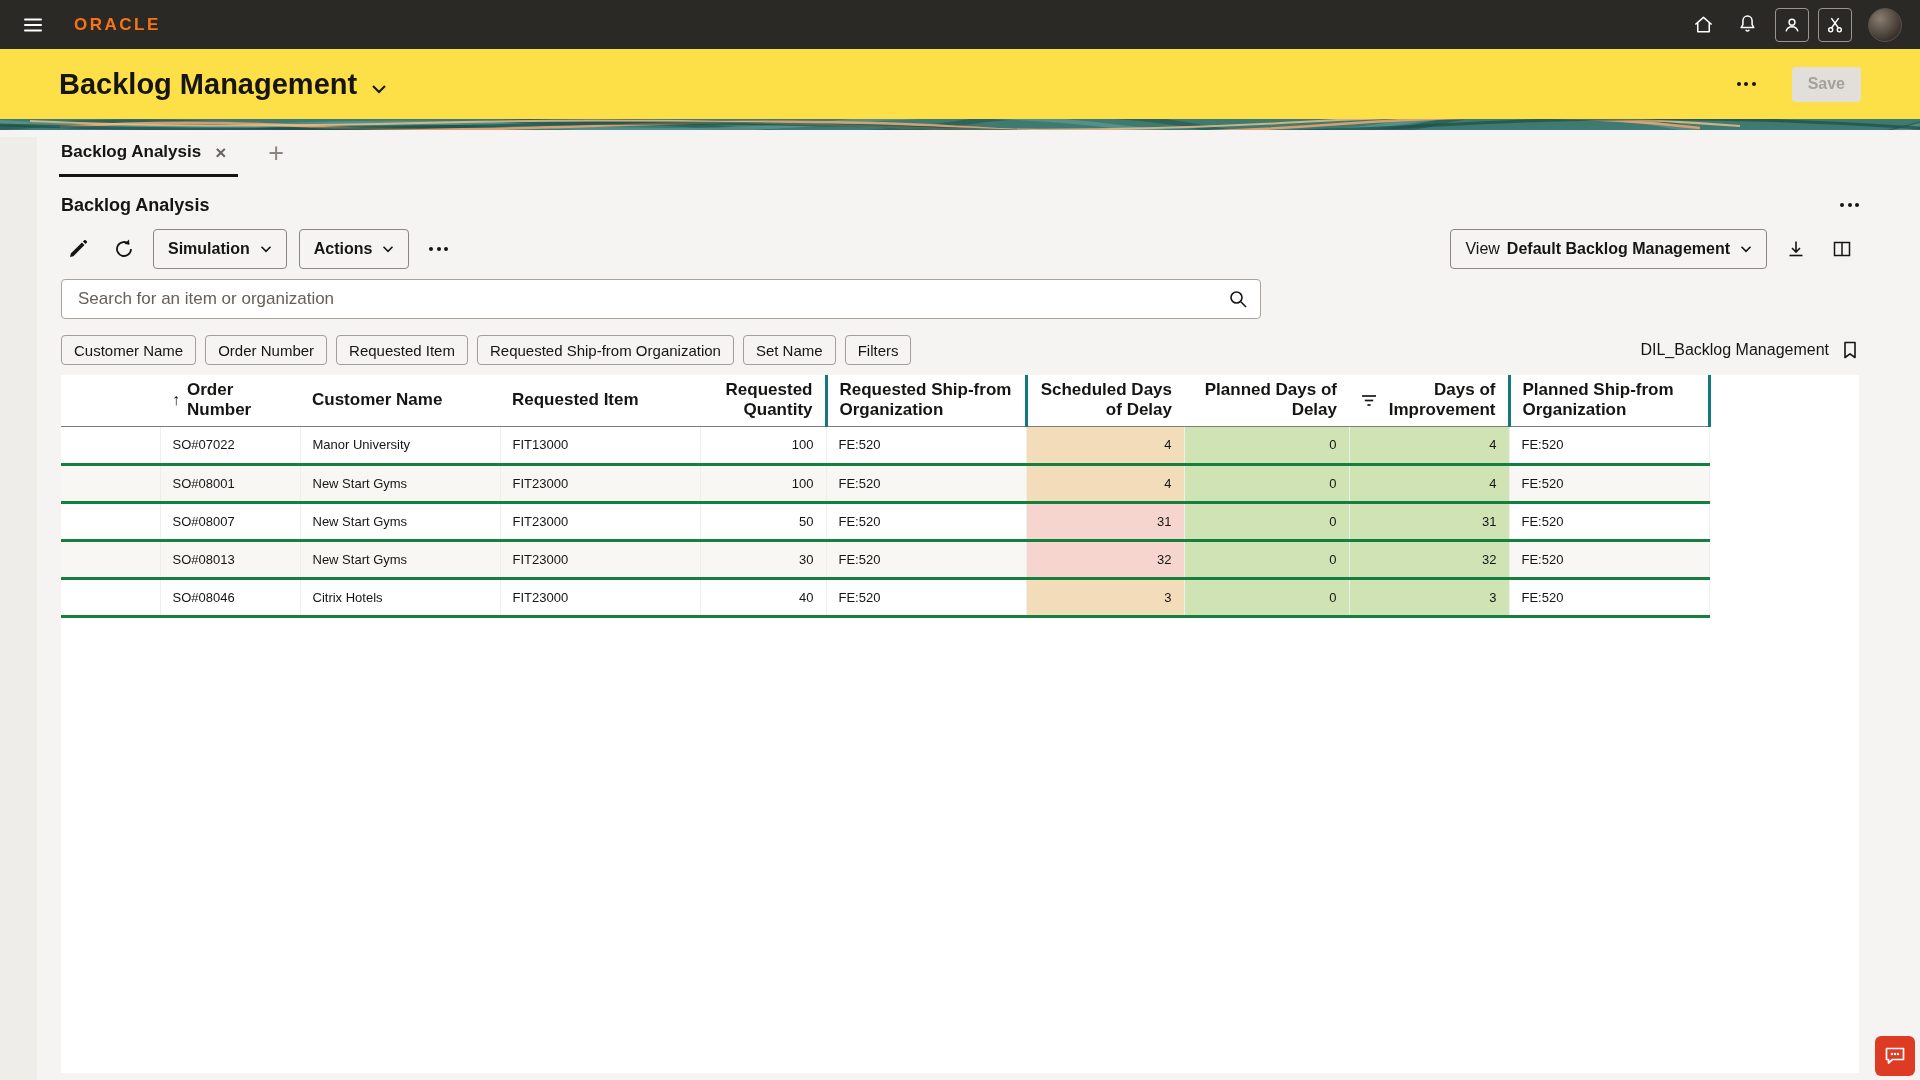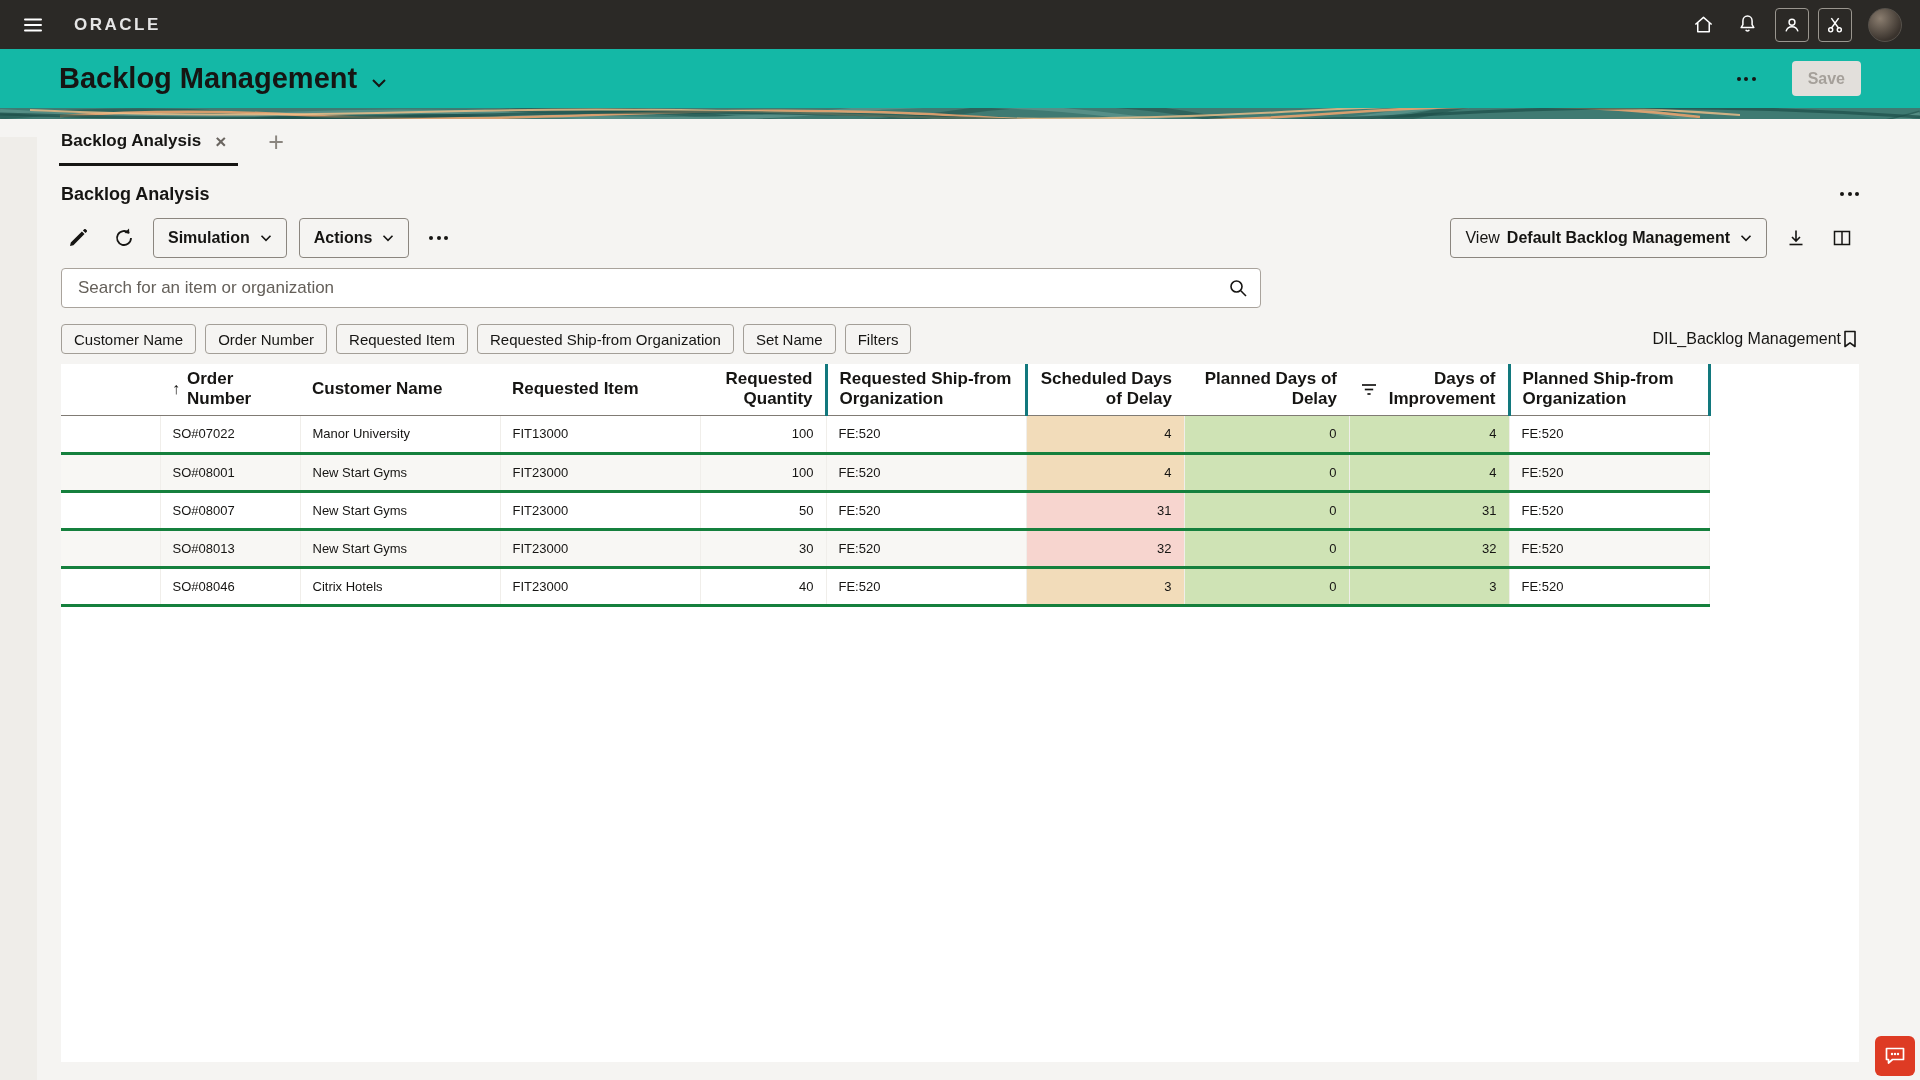--- a/index.html
+++ b/index.html
@@ -6,29 +6,29 @@
   html,body { width:1920px; height:1080px; overflow:hidden; }
   body {
     font-family:"Liberation Sans","DejaVu Sans",sans-serif;
     background:#f5f4f2; color:#161513; position:relative;
   }
   button { font-family:inherit; cursor:pointer; }
 
   
   .topbar { height:49px; background:var(--topbar-bg,#2b2926); display:flex; align-items:center; padding:0 14px; position:relative; z-index:3; }
   .icon-btn { background:none; border:none; width:38px; height:38px; display:flex; align-items:center; justify-content:center; }
-  .brand { color:#e5e5e5; font-weight:700; font-size:17px; letter-spacing:2.5px; margin-left:22px; }
+  .brand { color:#f97316; font-weight:700; font-size:17px; letter-spacing:2.5px; margin-left:22px; }
   .topbar-right { margin-left:auto; display:flex; align-items:center; }
   .topbar-right .icon-btn { margin-left:6px; }
   .boxed-icon { width:34px; height:34px; border:1px solid #9a968f; border-radius:4px; background:none; display:flex; align-items:center; justify-content:center; margin-left:9px; }
   .avatar { width:34px; height:34px; border-radius:50%; margin-left:16px; margin-right:4px; cursor:pointer;
     background:radial-gradient(circle at 35% 30%, #8a7d6f, #3a332d 72%); border:1px solid #55504a; }
 
   
-  .app-header { height:59px; display:flex; align-items:center; padding:0 59px; background:#14b8a6; position:relative; z-index:2; }
+  .app-header { height:70px; display:flex; align-items:center; padding:0 59px; background:#fde047; position:relative; z-index:2; }
   .page-title { font-size:29px; font-weight:700; display:flex; align-items:center; gap:14px; cursor:pointer; }
   .header-right { margin-left:auto; display:flex; align-items:center; gap:36px; }
   .save-btn { min-width:66px; height:35px; padding:0 16px; background:#e2dfdb; color:#a5a09a; font-size:16px; font-weight:600; border:none; border-radius:4px; cursor:default; }
   .dots { display:inline-flex; gap:3.5px; align-items:center; }
   .dots i { width:4px; height:4px; border-radius:50%; background:#161513; }
   .dots-btn { background:none; border:none; height:30px; display:flex; align-items:center; }
 
   
   .banner { display:block; width:1920px; height:11px; }
 
@@ -54,21 +54,21 @@
 
   .search-row { margin-top:10px; }
   .search-box { position:relative; width:1200px; height:40px; }
   .search-box input { width:100%; height:100%; border:1px solid #a9a39c; border-radius:4px; background:#fff; padding:0 46px 0 16px; font-size:17px; color:#4c1d95; font-family:inherit; }
   .search-box input::placeholder { color:#65605a; }
   .search-ic { position:absolute; right:13px; top:10px; background:none; border:none; padding:0; }
 
   .chips-row { margin-top:16px; height:30px; display:flex; align-items:center; }
   .chips { display:flex; gap:9px; }
   .chip { height:30px; padding:0 12px; border:1px solid #a39e97; border-radius:4px; background:transparent; font-size:15px; color:#161513; white-space:nowrap; }
-  .saved-search { margin-left:auto; display:flex; align-items:center; font-size:16px; }
+  .saved-search { margin-left:auto; display:flex; align-items:center; gap:12px; font-size:16px; }
 
   
   .table-panel { margin-top:10px; background:#fff; flex:1; overflow:hidden; }
   table.grid { border-collapse:collapse; table-layout:fixed; background:#fff; }
   th { height:51px; font-size:17px; font-weight:700; padding:0 12px; border-bottom:1px solid #807b74; vertical-align:middle; background:#fff; cursor:pointer; }
   .th-inner { display:flex; align-items:center; line-height:1.18; }
   th.left  .th-inner { justify-content:flex-start; text-align:left; }
   th.right .th-inner { justify-content:flex-end; text-align:right; }
   th.accent { border-left:3px solid var(--accent,#12787d); }
   th.accent-end { border-right:3px solid var(--accent,#12787d); }

